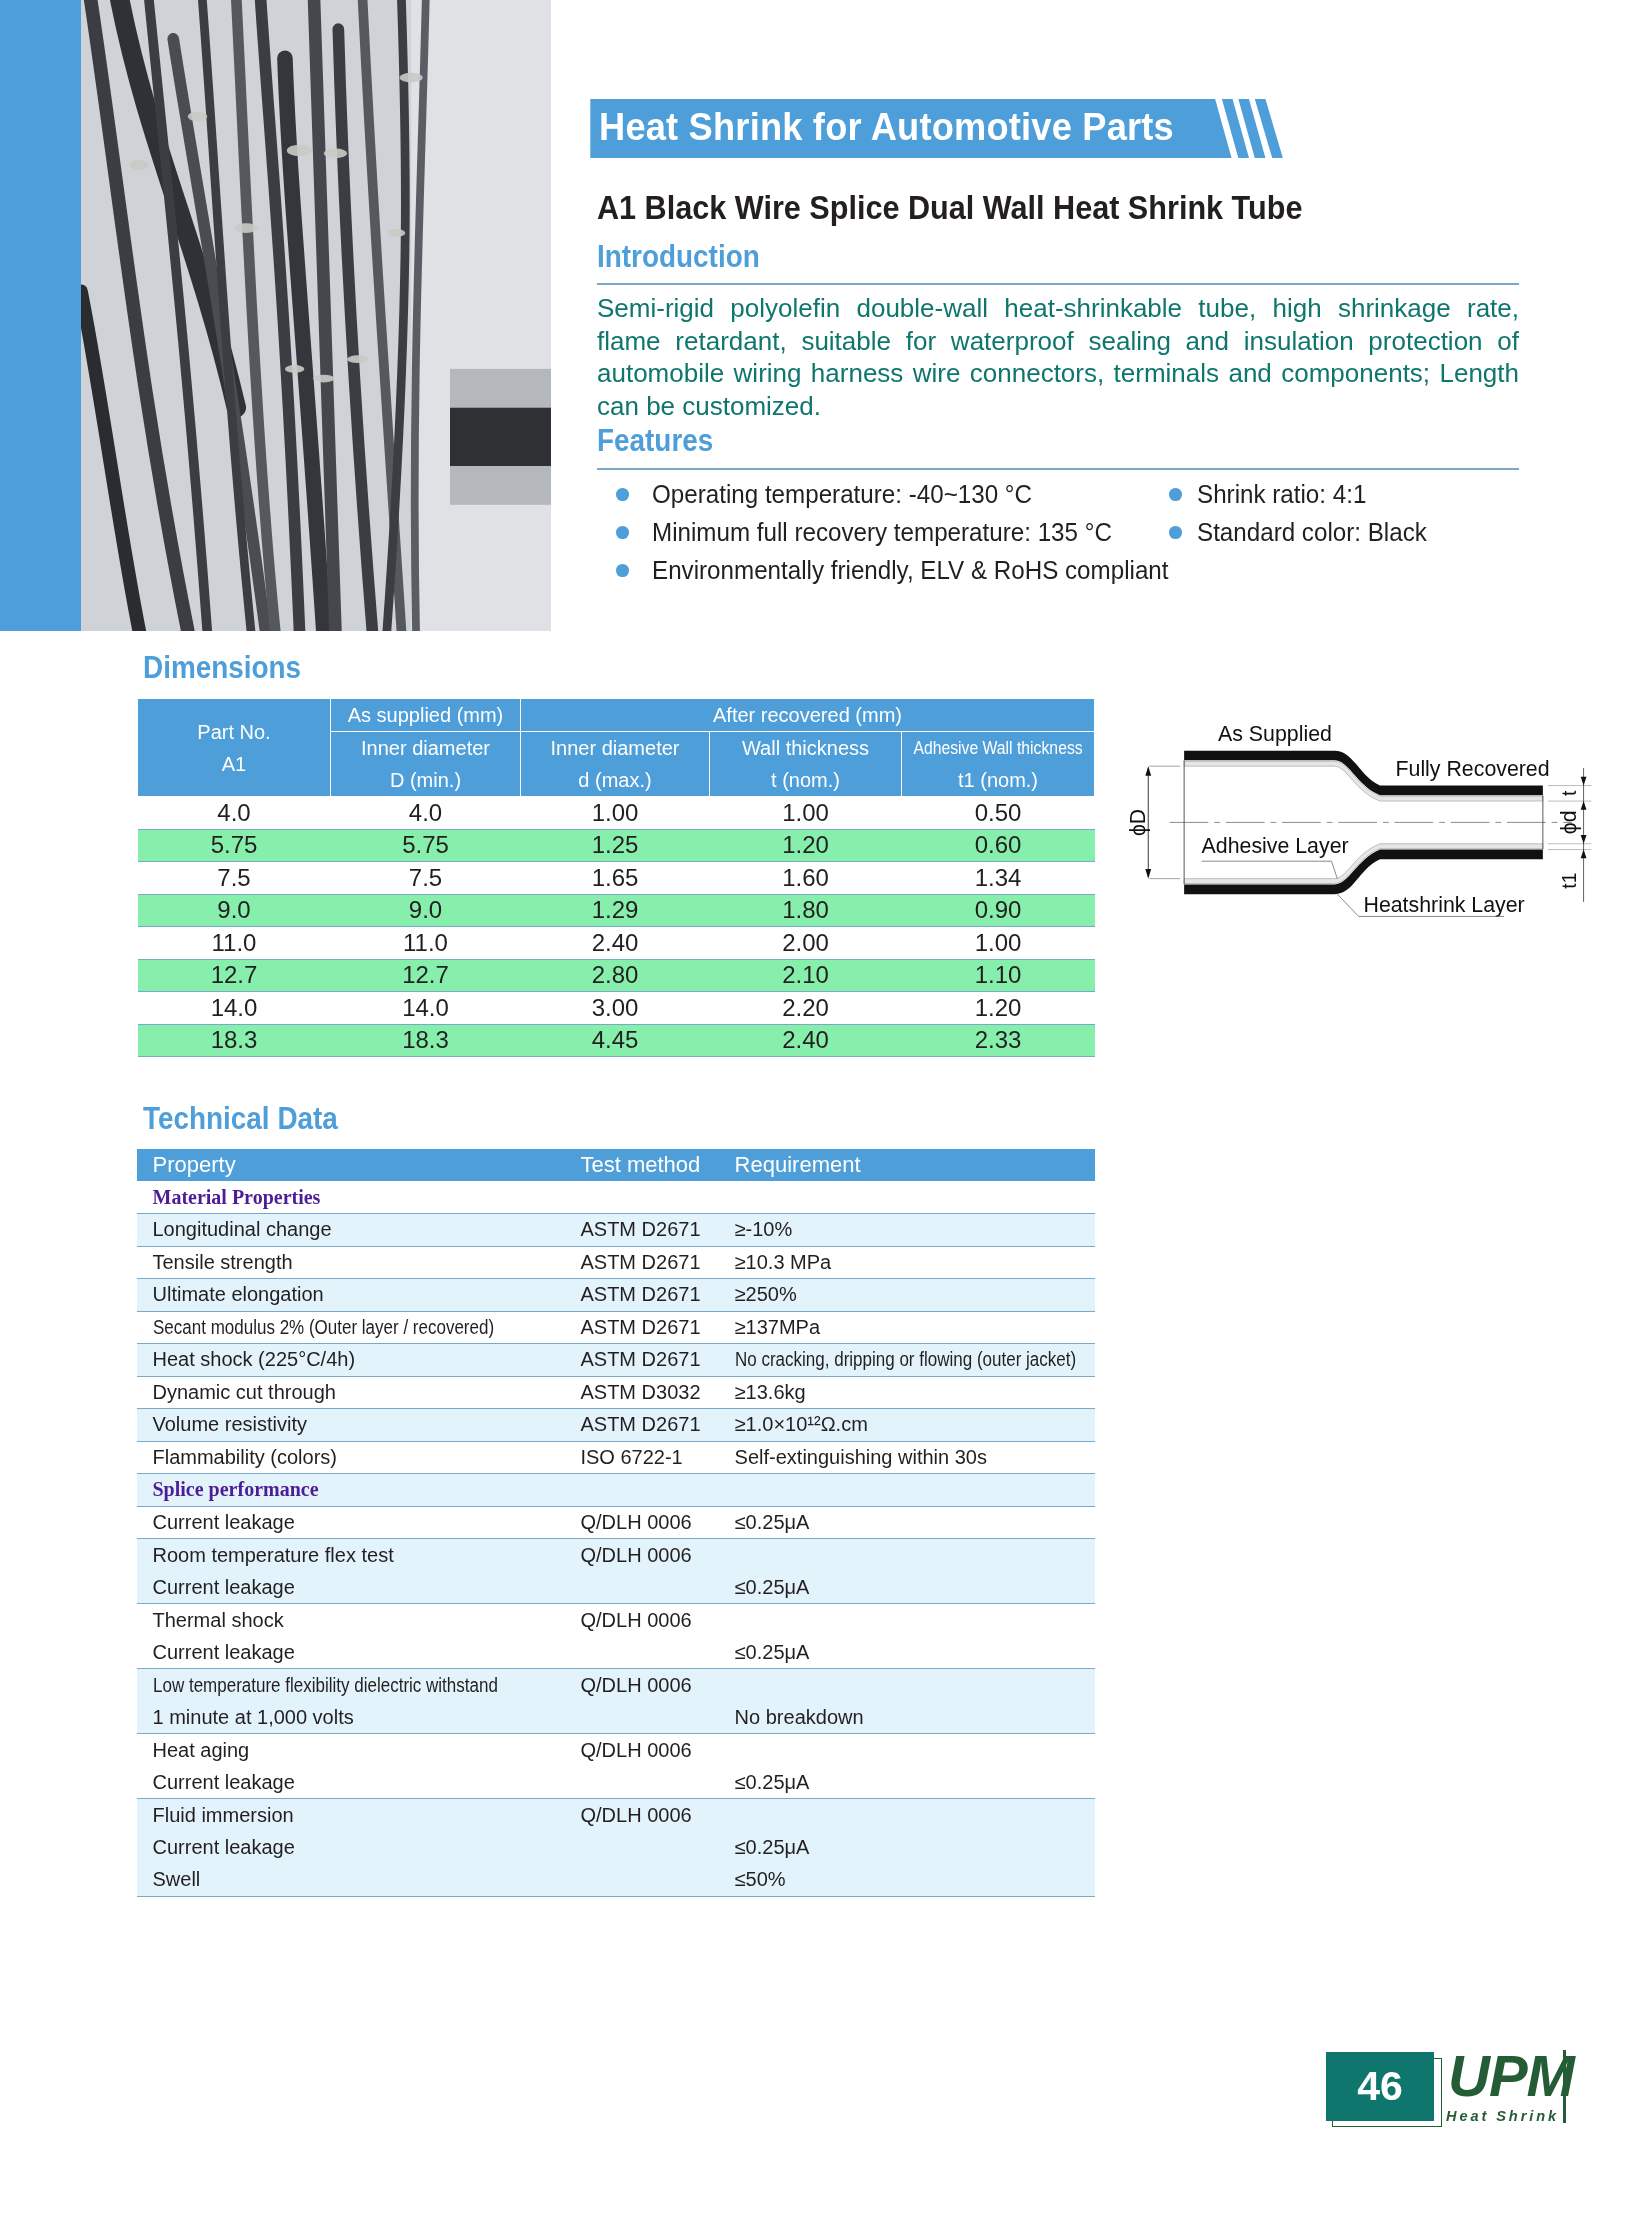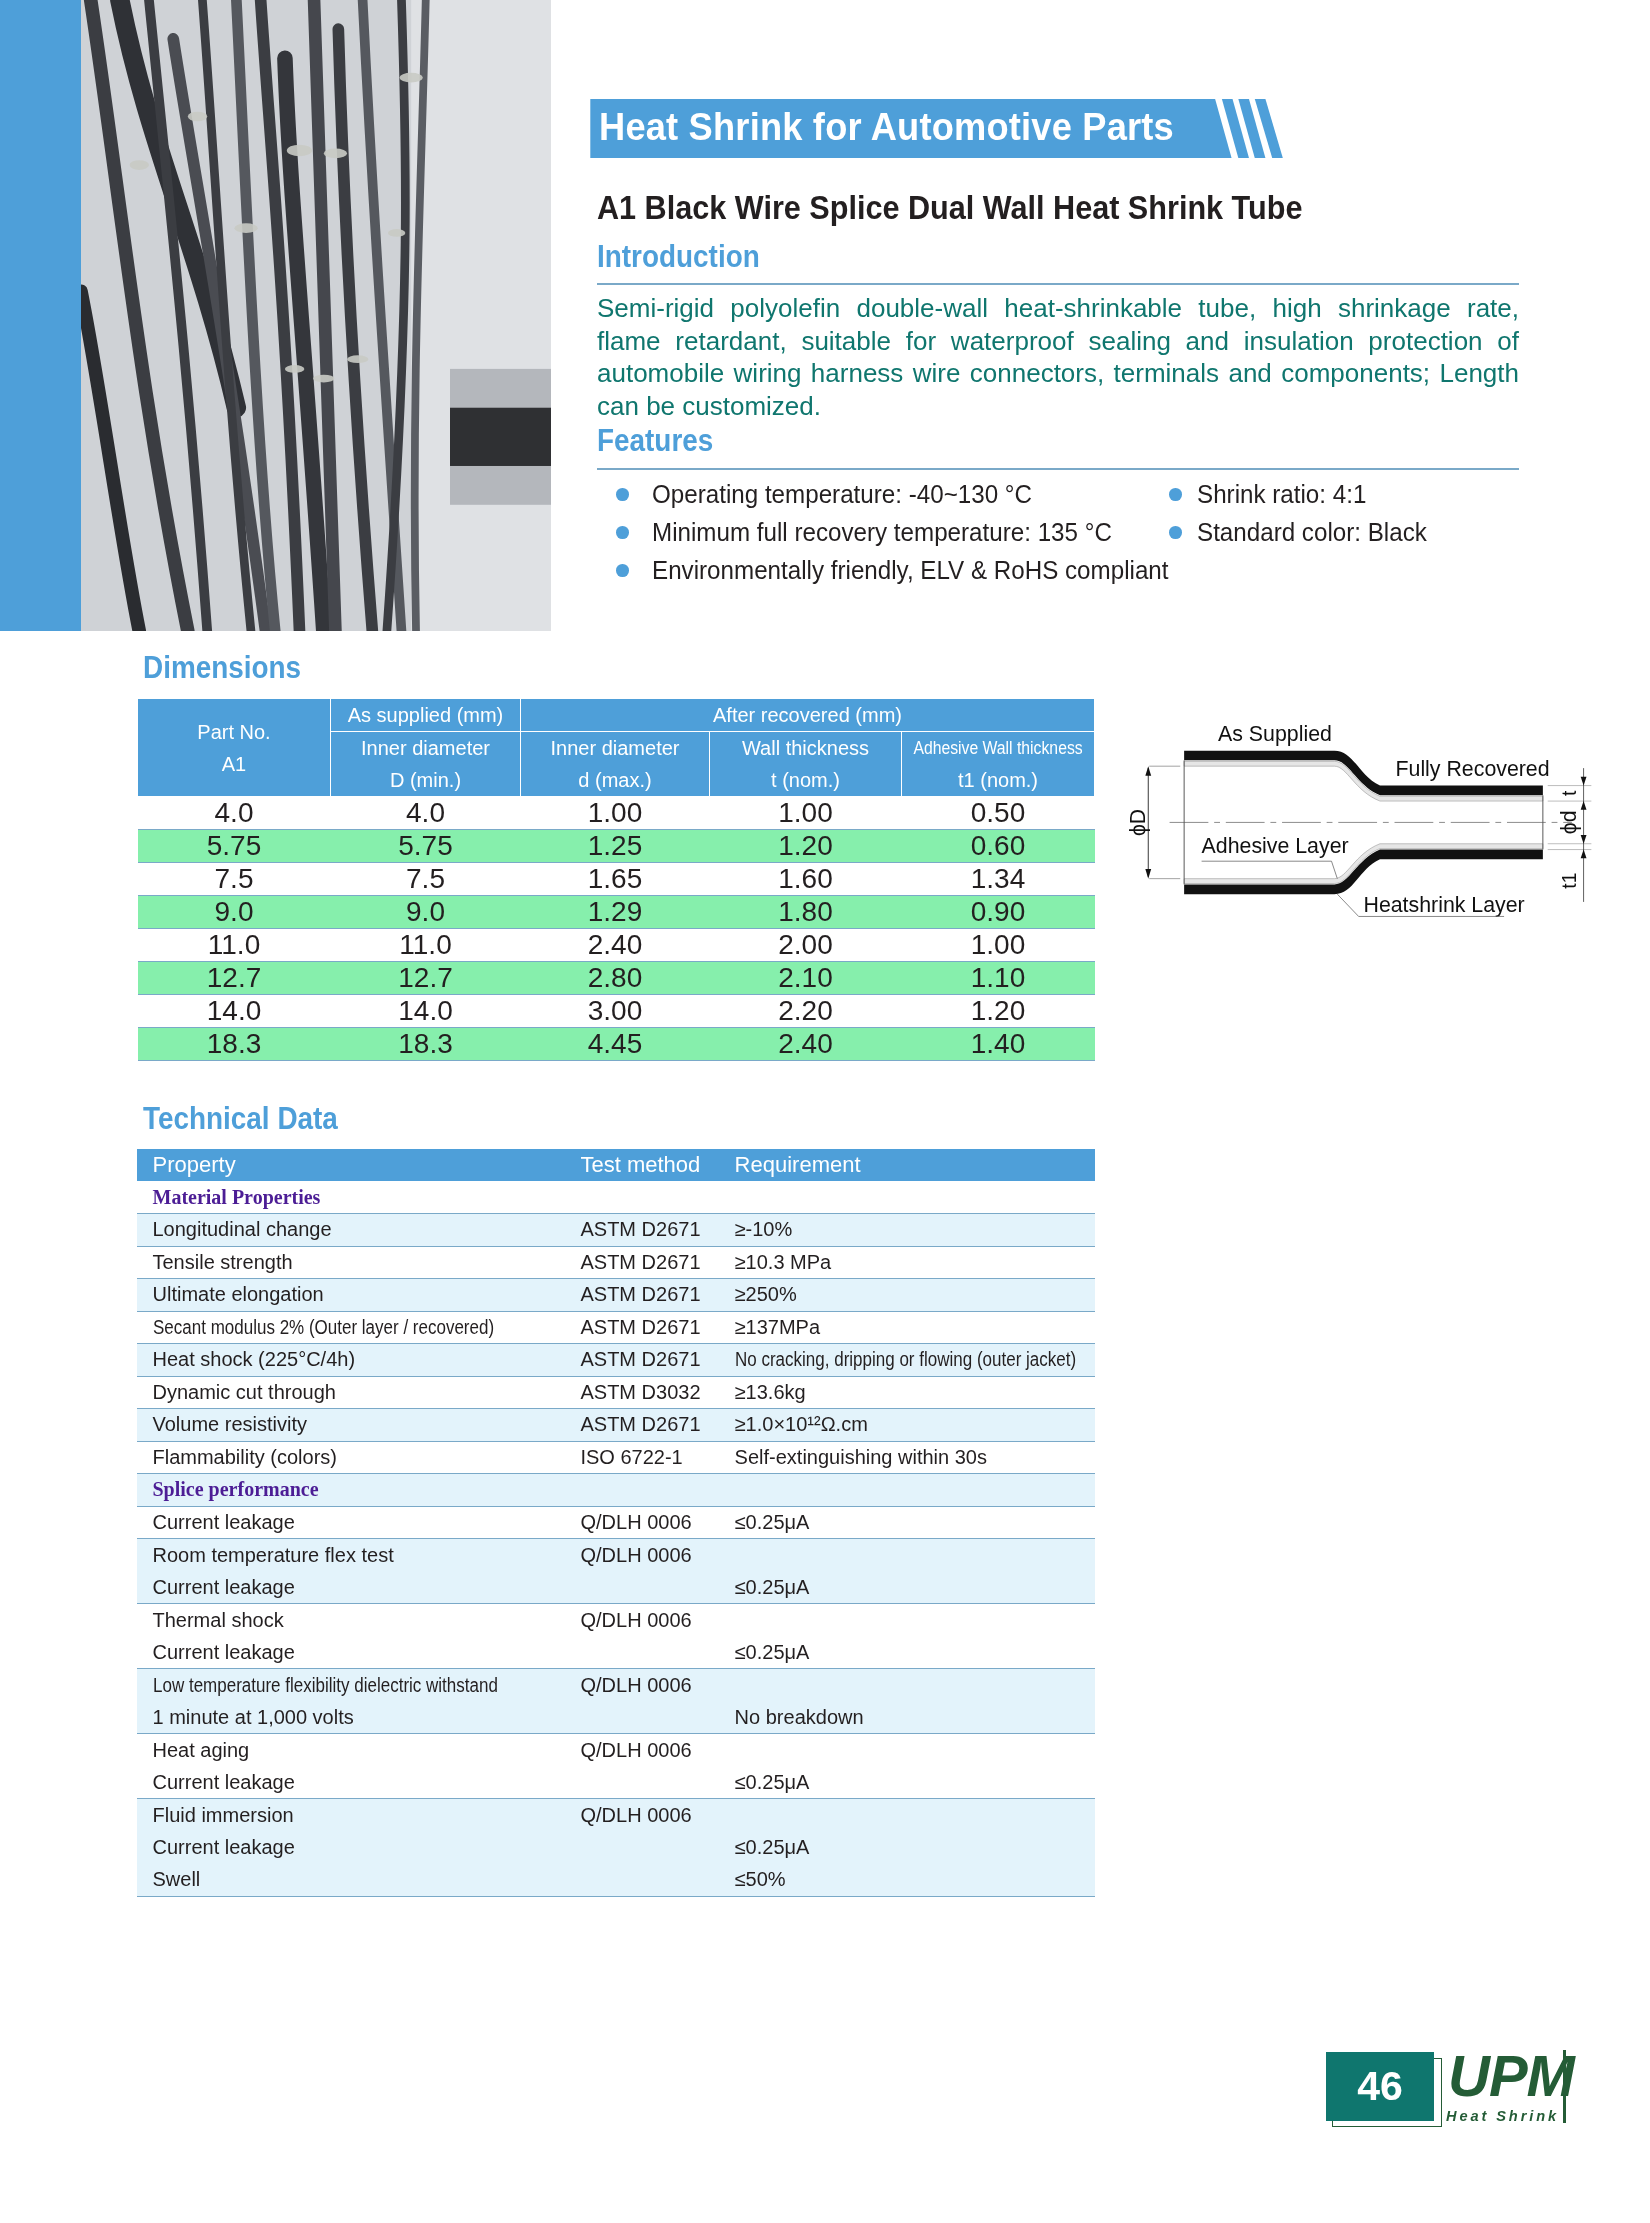--- a/index.html
+++ b/index.html
@@ -22,21 +22,21 @@
 
   .intro-text { position: absolute; left: 597px; top: 292px; width: 922px; font-size: 26px; line-height: 32.5px; color: #0f766e; text-align: justify; }
 
   .feature { position: absolute; font-size: 26px; color: #231f20; white-space: nowrap; transform: scaleX(0.93); transform-origin: left center; }
   .bullet { position: absolute; width: 12.6px; height: 12.6px; border-radius: 50%; background: #4e9fd9; }
 
   
   .dim-table { position: absolute; left: 137px; top: 698px; width: 958px; border-collapse: collapse; table-layout: fixed; }
   .dim-table th { background: #4e9fd9; color: #ffffff; font-weight: normal; font-size: 20px; text-align: center; border: 1px solid #ffffff; padding: 0; line-height: 32px; }
   .dim-table th .l2 { display: block; }
-  .dim-table td { text-align: center; font-size: 28px; height: 32.5px; border-bottom: 1.9px solid #7aa9c8; color: #231f20; padding: 0; }
+  .dim-table td { text-align: center; font-size: 24px; height: 32.5px; border-bottom: 1.9px solid #7aa9c8; color: #231f20; padding: 0; }
   .dim-table tr.alt td { background: #86efac; }
   .dim-table th.partno { line-height: 32px; }
 
   .diagram { position: absolute; left: 1116px; top: 708px; width: 495px; height: 223px; }
 
   
   .tech-table { position: absolute; left: 137px; top: 1149px; width: 958px; border-collapse: collapse; table-layout: fixed; }
   .tech-table th { background: #4e9fd9; color: #fff; font-weight: normal; font-size: 22px; text-align: left; height: 32px; padding: 0; }
   .tech-table td { font-size: 20px; height: 32.5px; padding: 0; color: #231f20; vertical-align: middle; white-space: nowrap; }
   .tech-table td.c1, .tech-table th.c1 { padding-left: 15.5px; }
@@ -205,21 +205,21 @@
         <td>14.0</td>
         <td>3.00</td>
         <td>2.20</td>
         <td>1.20</td>
       </tr>
     <tr class="alt">
         <td>18.3</td>
         <td>18.3</td>
         <td>4.45</td>
         <td>2.40</td>
-        <td>1.40</td>
+        <td>2.33</td>
       </tr>
   </tbody>
 </table>
 
 <div class="diagram">
   <svg width="495" height="223" viewBox="0 0 510 230" font-family="Liberation Sans, sans-serif">
 
     <line x1="55" y1="118" x2="470" y2="118" stroke="#888" stroke-width="1" stroke-dasharray="40,6,6,6"></line>
 
     <path d="M70 44 L225 44 C 245 44, 250 70, 272 80 L440 80 L440 90 L272 90 C 248 80, 240 54, 225 54 L70 54 Z" fill="#111"></path>

